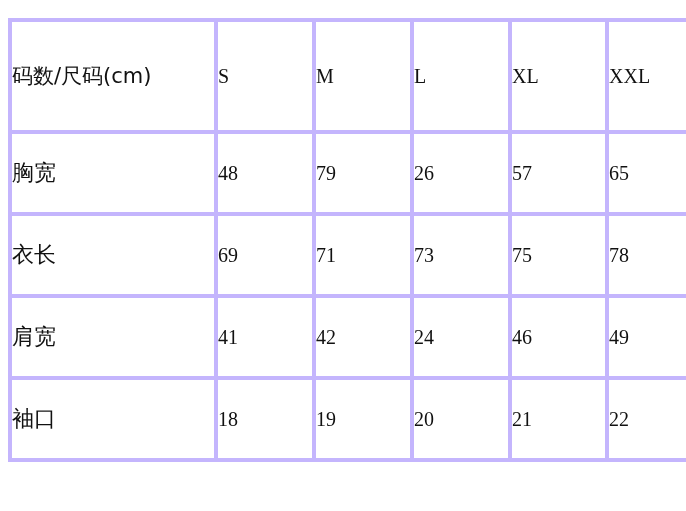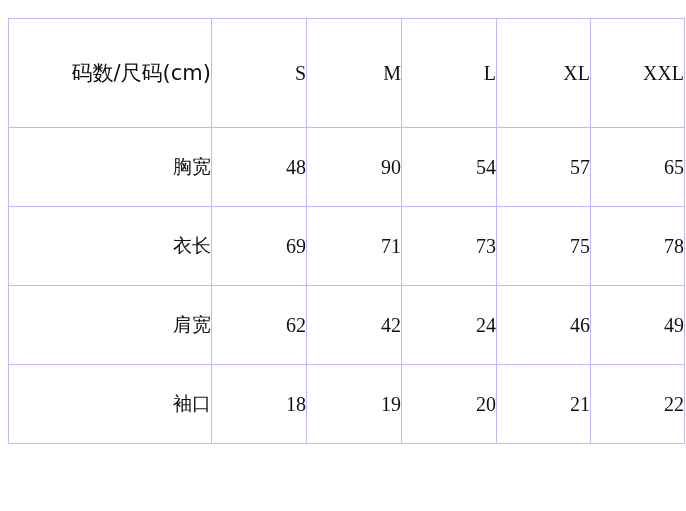--- a/index.html
+++ b/index.html
@@ -21,22 +21,22 @@
     width: 670px;
     height: 480px;
   }
   table.size-chart {
     border-collapse: collapse;
     width: 670px;
     table-layout: fixed;
   }
   table.size-chart td,
   table.size-chart th {
-    border: 1px solid #c4b5fd;
-    text-align: right;
+    border: 4px solid #c4b5fd;
+    text-align: left;
     vertical-align: middle;
     padding: 0;
     font-weight: normal;
   }
   
   tr.header-row th {
     height: 108px;
   }
   th.corner-cell {
     width: 202px;
@@ -50,21 +50,21 @@
     font-size: 20px;
     font-weight: normal;
   }
   
   tr.data-row td {
     height: 78px;
   }
   td.row-label {
     font-family: "DejaVu Sans", sans-serif;
     font-weight: bold;
-    font-size: 19px;
+    font-size: 22px;
     margin-left: 16px;
   }
   td.value-cell {
     font-family: "Liberation Serif", serif;
     font-size: 20px;
   }
   .col-s    { width: 94px; }
   .col-m    { width: 94px; }
   .col-l    { width: 94px; }
   .col-xl   { width: 93px; }
@@ -82,36 +82,36 @@
         <th class="size-head col-m">M</th>
         <th class="size-head col-l">L</th>
         <th class="size-head col-xl">XL</th>
         <th class="size-head col-xxl">XXL</th>
       </tr>
     </thead>
     <tbody>
       <tr class="data-row">
         <td class="row-label">胸宽</td>
         <td class="value-cell">48</td>
-        <td class="value-cell">90</td>
-        <td class="value-cell">54</td>
+        <td class="value-cell">79</td>
+        <td class="value-cell">26</td>
         <td class="value-cell">57</td>
         <td class="value-cell">65</td>
       </tr>
       <tr class="data-row">
         <td class="row-label">衣长</td>
         <td class="value-cell">69</td>
         <td class="value-cell">71</td>
         <td class="value-cell">73</td>
         <td class="value-cell">75</td>
         <td class="value-cell">78</td>
       </tr>
       <tr class="data-row">
         <td class="row-label">肩宽</td>
-        <td class="value-cell">62</td>
+        <td class="value-cell">41</td>
         <td class="value-cell">42</td>
         <td class="value-cell">24</td>
         <td class="value-cell">46</td>
         <td class="value-cell">49</td>
       </tr>
       <tr class="data-row">
         <td class="row-label">袖口</td>
         <td class="value-cell">18</td>
         <td class="value-cell">19</td>
         <td class="value-cell">20</td>

